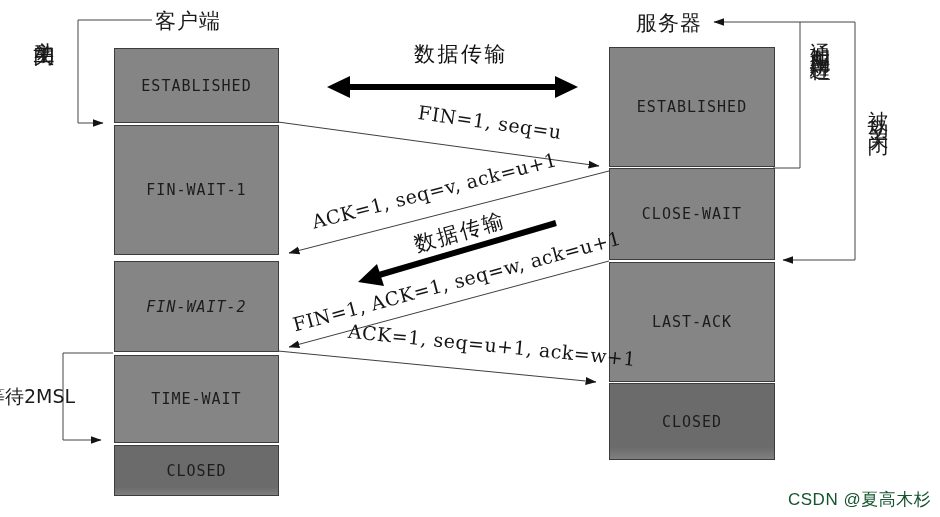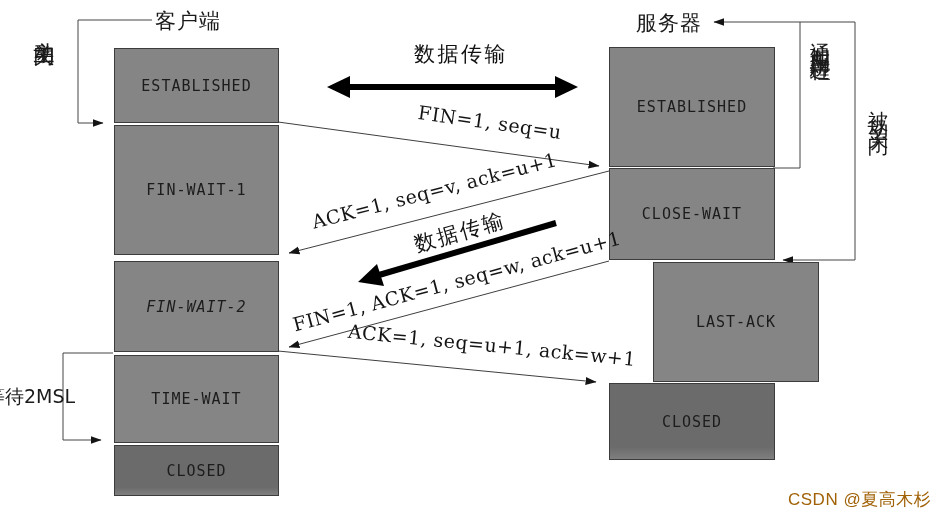--- a/index.html
+++ b/index.html
@@ -22,21 +22,21 @@
     position:absolute;z-index:3;text-align:center;white-space:nowrap;
     font-family:"DejaVu Serif","Liberation Serif",serif;
     font-size:19px;color:#141414;letter-spacing:0.5px;
   }
   .transfer{
     position:absolute;z-index:3;text-align:center;white-space:nowrap;
     font-size:21px;letter-spacing:2.5px;color:#111111;
   }
   .watermark{
     position:absolute;z-index:3;left:788px;top:488px;
-    font-size:17px;color:#a16207;letter-spacing:0.5px;white-space:nowrap;
+    font-size:17px;color:#14532d;letter-spacing:0.5px;white-space:nowrap;
   }
 </style>
 </head>
 <body>
 
 <div class="canvas">
 
   <svg class="lines-svg" width="940" height="517" viewBox="0 0 940 517">
     <defs>
       <marker id="ah" viewBox="0 0 10 8" refX="9.5" refY="4" markerWidth="11" markerHeight="9" orient="auto">
@@ -72,21 +72,21 @@
   </svg>
 
   <div class="box" style="left:114px;top:48px;width:163px;height:73px;">ESTABLISHED</div>
   <div class="box" style="left:114px;top:125px;width:163px;height:128px;">FIN-WAIT-1</div>
   <div class="box" style="left:114px;top:261px;width:163px;height:89px;font-style:italic;">FIN-WAIT-2</div>
   <div class="box" style="left:114px;top:355px;width:163px;height:86px;">TIME-WAIT</div>
   <div class="box dark" style="left:114px;top:445px;width:163px;height:49px;">CLOSED</div>
 
   <div class="box" style="left:609px;top:47px;width:164px;height:118px;">ESTABLISHED</div>
   <div class="box" style="left:609px;top:168px;width:164px;height:90px;">CLOSE-WAIT</div>
-  <div class="box" style="left:609px;top:262px;width:164px;height:118px;margin-left:44px;">LAST-ACK</div>
+  <div class="box" style="left:609px;top:262px;width:164px;height:118px;">LAST-ACK</div>
   <div class="box dark" style="left:609px;top:383px;width:164px;height:75px;">CLOSED</div>
 
   <div class="lbl cjk" style="left:155px;top:7px;font-size:21px;letter-spacing:1px;">客户端</div>
   <div class="lbl cjk" style="left:636px;top:9px;font-size:21px;letter-spacing:1px;">服务器</div>
 
   <div class="lbl cjk vtext" style="left:30px;top:25px;height:98px;font-size:21px;letter-spacing:1px;">主动关闭</div>
   <div class="lbl cjk vtext" style="left:806px;top:26px;height:162px;font-size:21px;letter-spacing:4px;">通知应用进程</div>
   <div class="lbl cjk vtext" style="left:864px;top:94px;height:122px;font-size:21px;letter-spacing:8px;">被动关闭</div>
 
   <div class="lbl cjk" style="left:-14px;top:384px;font-size:19px;">等待2MSL</div>

